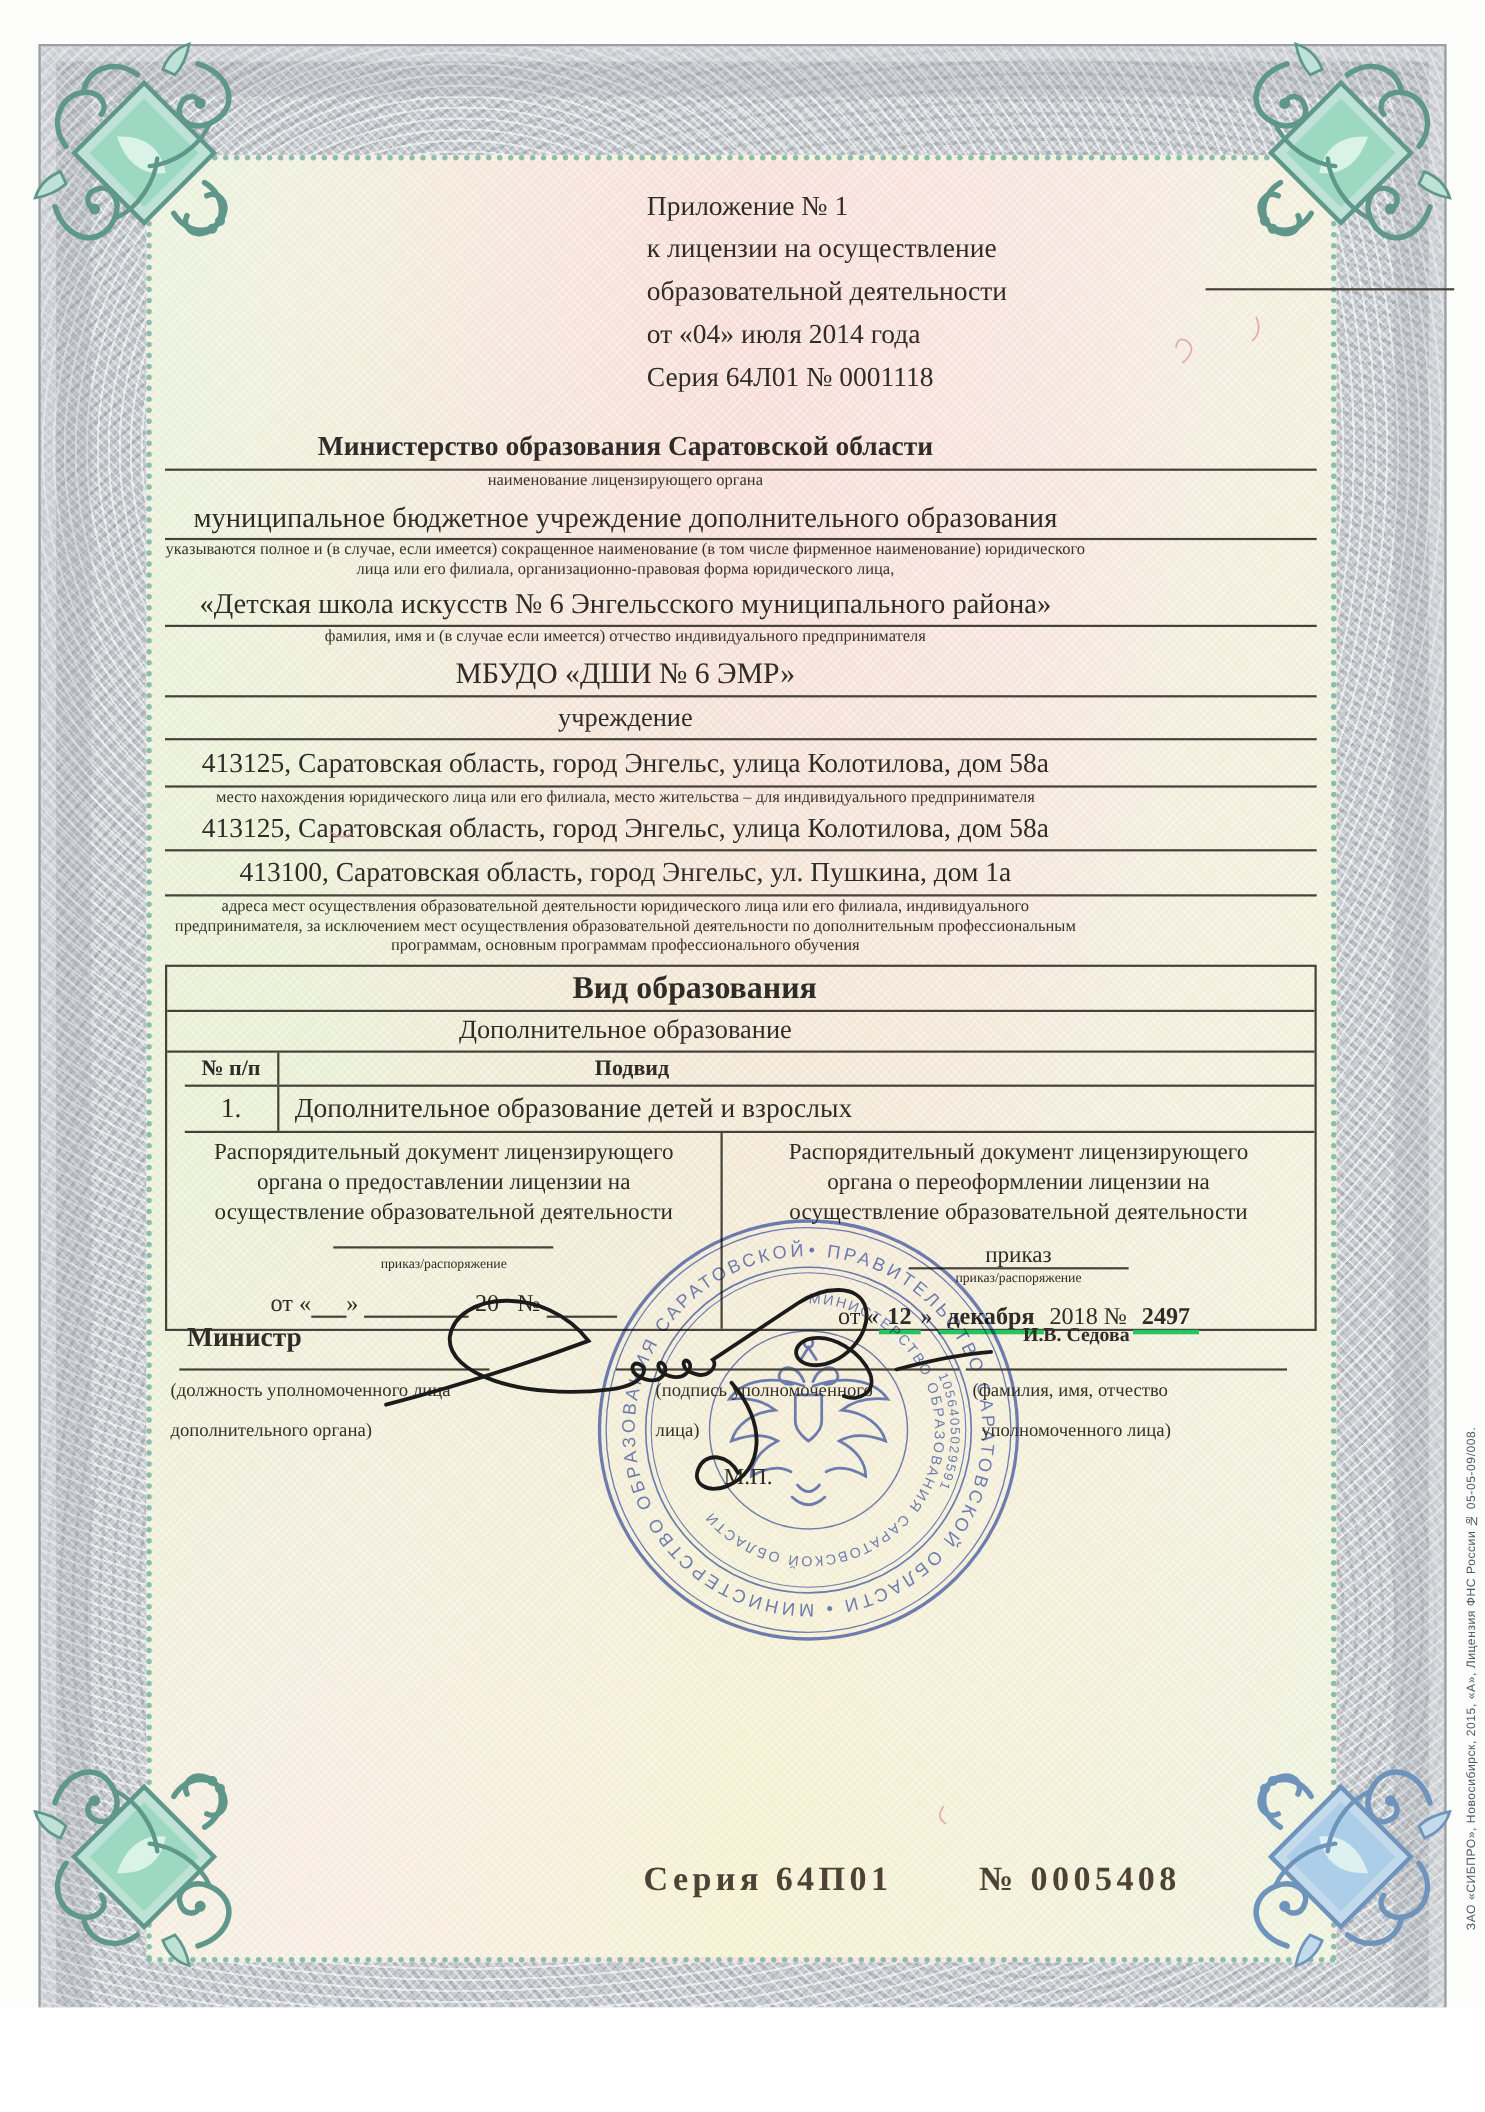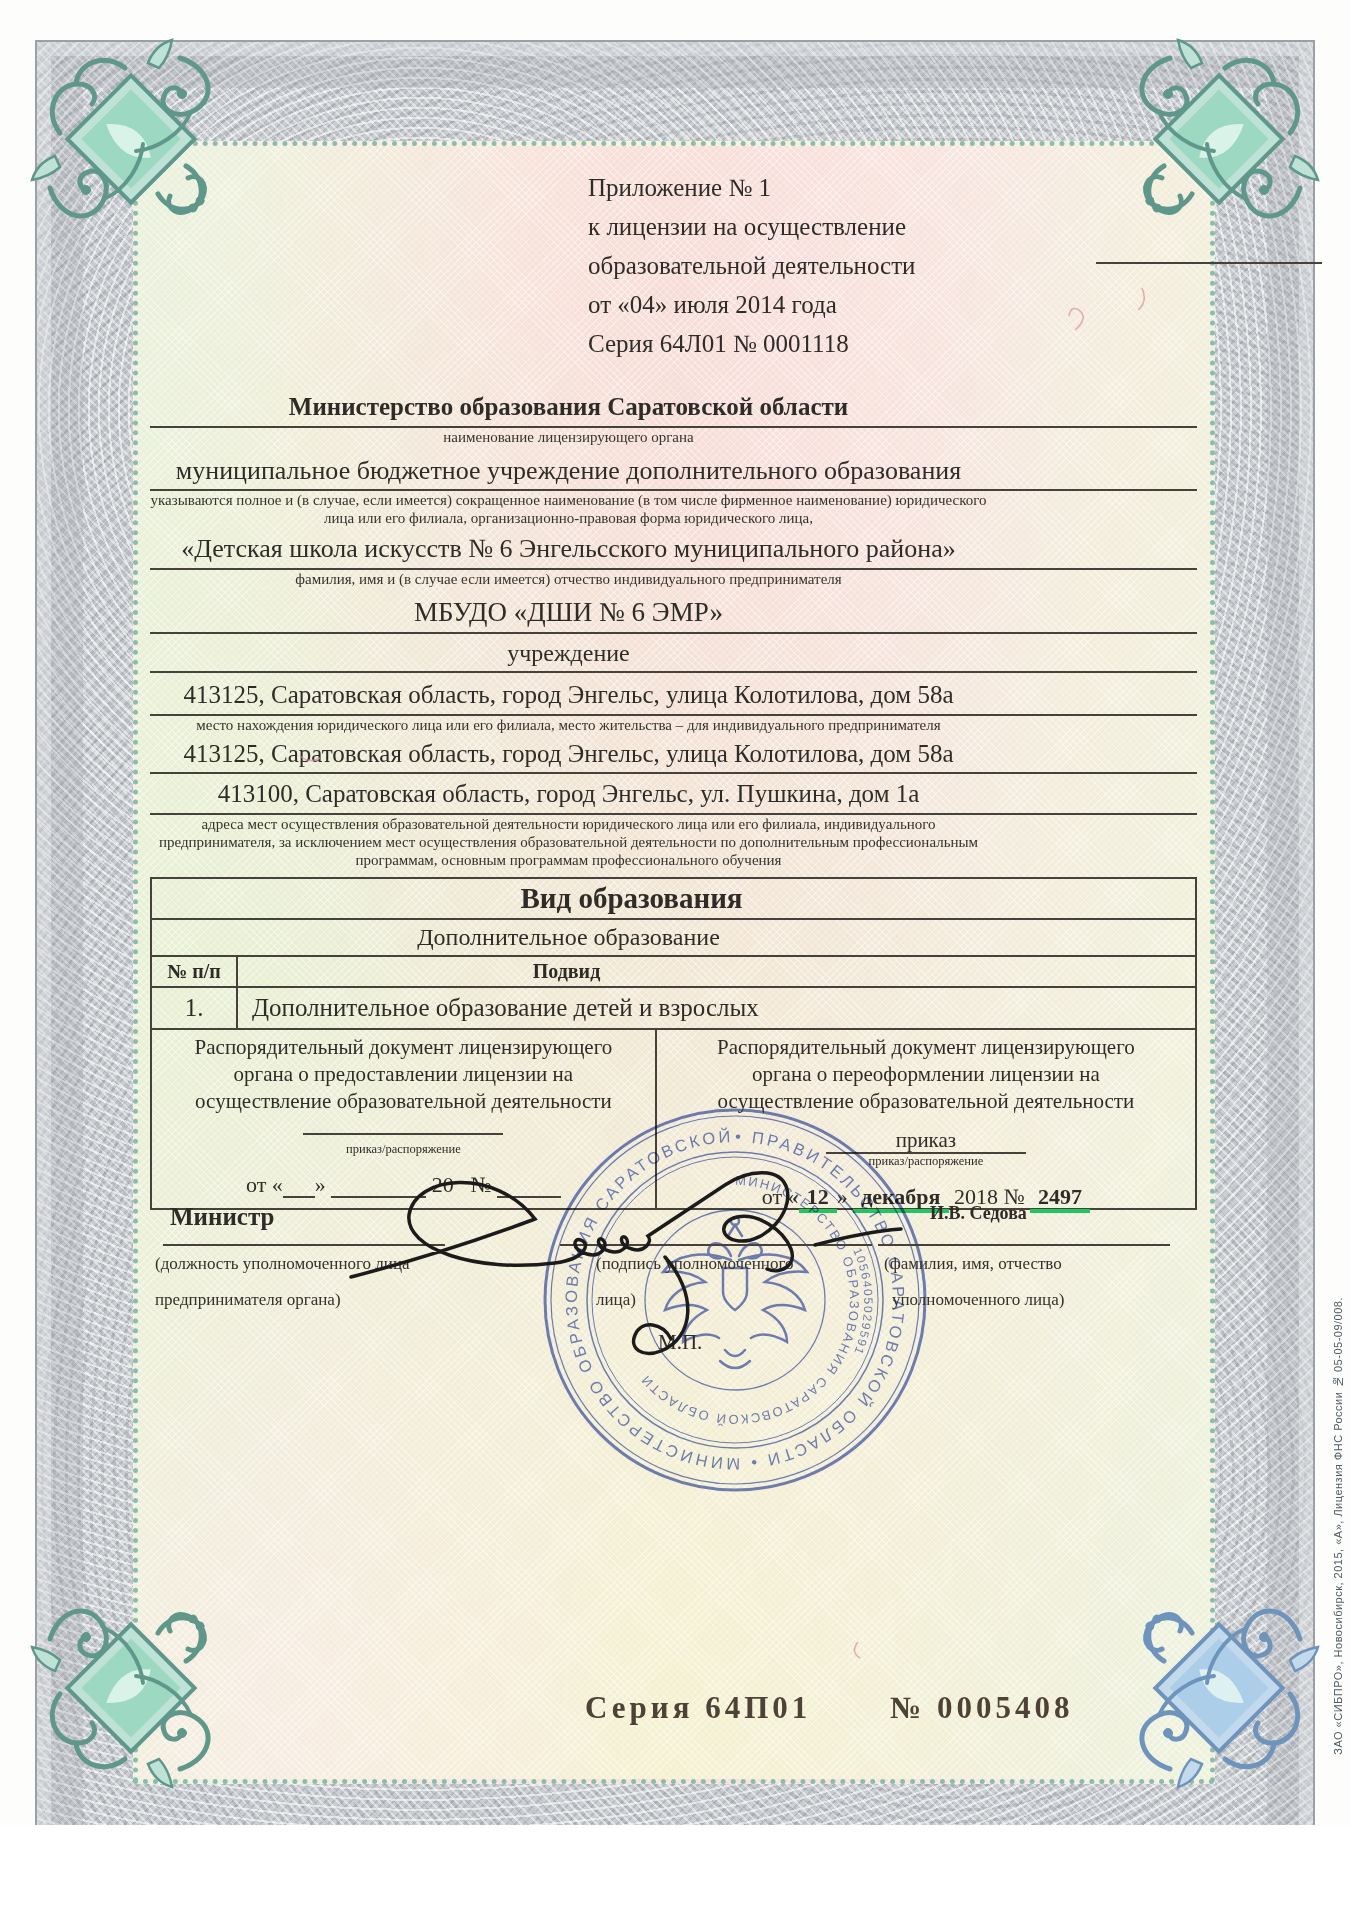--- a/index.html
+++ b/index.html
@@ -34,21 +34,21 @@
   
   .appendix{position:absolute;left:588px;top:168px;font-size:25px;line-height:39px;z-index:4;}
   
   .main{position:absolute;left:150px;top:391px;width:1047px;text-align:center;z-index:4;}
   .fval{display:block;border-bottom:2px solid #46413a;padding:0 210px 2px 0;line-height:1.3;}
   .cap{font-size:15px;line-height:18px;padding-right:210px;color:#36322c;}
   .b{font-weight:bold;}
   
   .tbl{margin-top:8px;border:2px solid #46413a;text-align:center;}
   .tr{border-bottom:2px solid #46413a;}
-  .flexrow{display:flex;align-items:center;}
+  .flexrow{display:flex;align-items:center;margin-left:16px;}
   .cnum{width:86px;border-right:2px solid #46413a;flex:none;box-sizing:border-box;}
   .cval{flex:1;box-sizing:border-box;}
   .orders{display:flex;height:178px;text-align:center;}
   .ocell{box-sizing:border-box;padding-top:4px;font-size:21px;line-height:27px;}
   .ocell.left{width:48.4%;border-right:2px solid #46413a;}
   .ocell.right{flex:1;}
   .ofield{display:inline-block;margin-top:14px;min-width:200px;border-bottom:2px solid #46413a;
           font-size:21px;line-height:23px;}
   .ocap{font-size:12.5px;line-height:15px;}
   .odate{margin-top:14px;font-size:22px;}
@@ -197,21 +197,21 @@
   </div>
 
   <div class="abs b" style="left:170px;top:1203px;font-size:25px">Министр</div>
   <div class="abs b" style="left:930px;top:1203px;font-size:18px">И.В. Седова</div>
 
   <div class="sigline" style="left:163px;top:1244px;width:282px"></div>
   <div class="sigline" style="left:560px;top:1244px;width:312px"></div>
   <div class="sigline" style="left:878px;top:1244px;width:292px"></div>
 
   <div class="abs lab" style="left:155px;top:1254px">(должность уполномоченного лица</div>
-  <div class="abs lab" style="left:155px;top:1290px">предпринимателя органа)</div>
+  <div class="abs lab" style="left:155px;top:1290px">дополнительного органа)</div>
   <div class="abs lab" style="left:596px;top:1254px">(подпись уполномоченного</div>
   <div class="abs lab" style="left:596px;top:1290px">лица)</div>
   <div class="abs lab" style="left:884px;top:1254px">(фамилия, имя, отчество</div>
   <div class="abs lab" style="left:892px;top:1290px">уполномоченного лица)</div>
   <div class="abs" style="left:658px;top:1330px;font-size:21px">М.П.</div>
 
   <svg class="stamp" viewBox="0 0 400 400">
     <g fill="none" stroke="#3b53b5">
       <circle cx="200" cy="200" r="190" stroke-width="3"></circle>
       <circle cx="200" cy="200" r="184" stroke-width="1.2"></circle>

